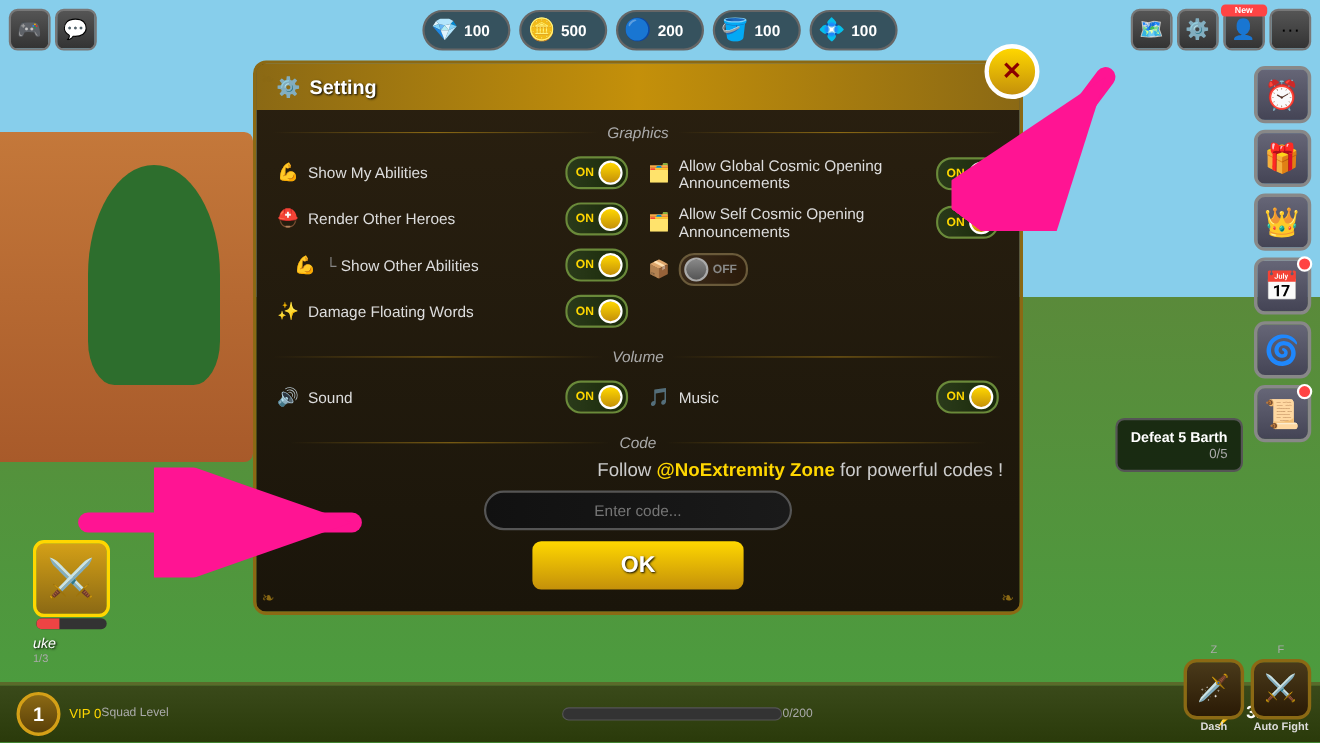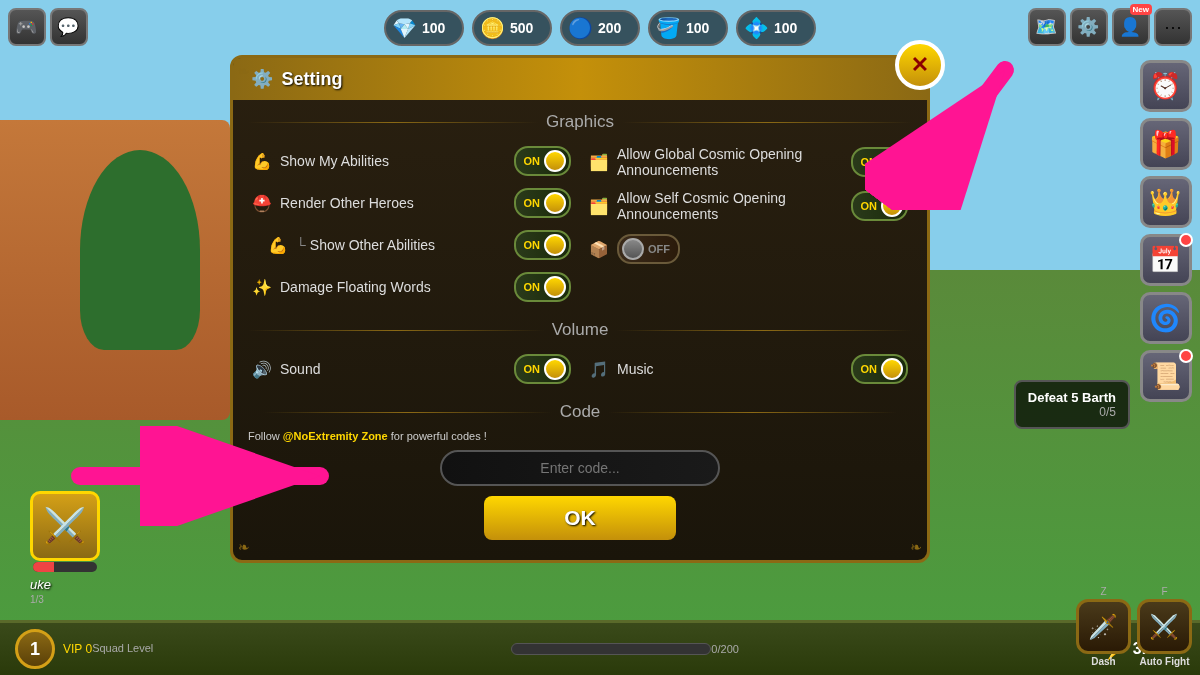--- a/index.html
+++ b/index.html
@@ -119,21 +119,21 @@
     }
 
     .new-badge {
       position: absolute;
       top: -6px;
       right: -4px;
       background: #ff4444;
       color: white;
       font-size: 8px;
       font-weight: bold;
-      padding: 1px 3px;
+      padding: 1px 13px;
       border-radius: 4px;
     }
 
     
     .right-sidebar {
       position: absolute;
       right: 8px;
       top: 60px;
       display: flex;
       flex-direction: column;
@@ -363,21 +363,22 @@
     }
 
     .section-line {
       flex: 1;
       height: 1px;
       background: linear-gradient(90deg, transparent, #8B6914, transparent);
     }
 
     .section-title {
       color: #aaa;
-      font-size: 17px;
+      font-style: italic;
+      font-size: 14px;
     }
 
     .settings-grid {
       display: grid;
       grid-template-columns: 1fr 1fr;
       gap: 4px 10px;
       padding: 0 15px;
     }
 
     .setting-row {
@@ -464,22 +465,22 @@
     }
 
     
     .code-section {
       margin-top: 10px;
       padding: 0 15px;
     }
 
     .code-promo {
       color: #ccc;
-      font-size: 11px;
-      text-align: left;
+      font-size: 17px;
+      text-align: right;
       margin-bottom: 8px;
     }
 
     .code-promo .highlight {
       color: #ffd700;
       font-weight: bold;
     }
 
     .code-input-row {
       display: flex;

